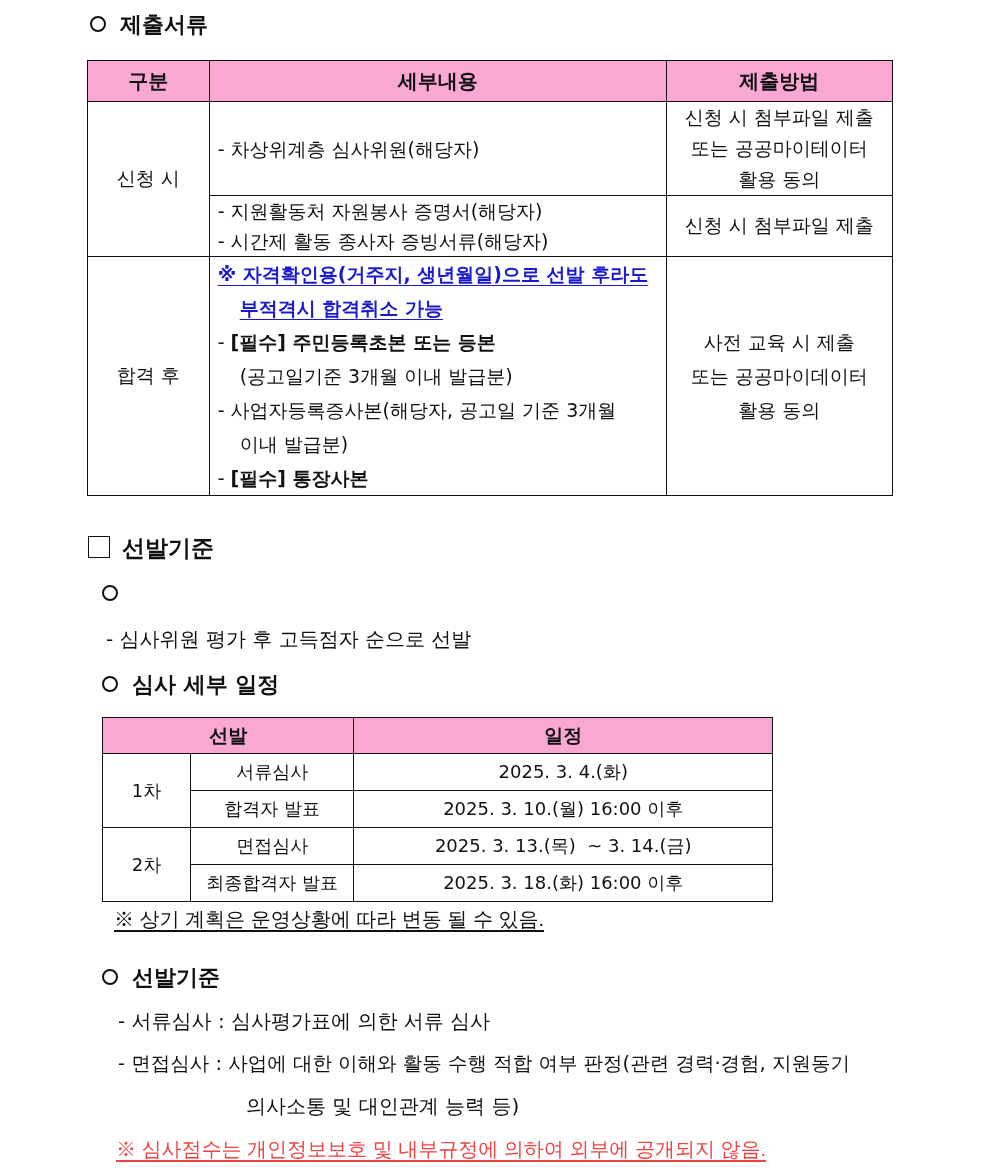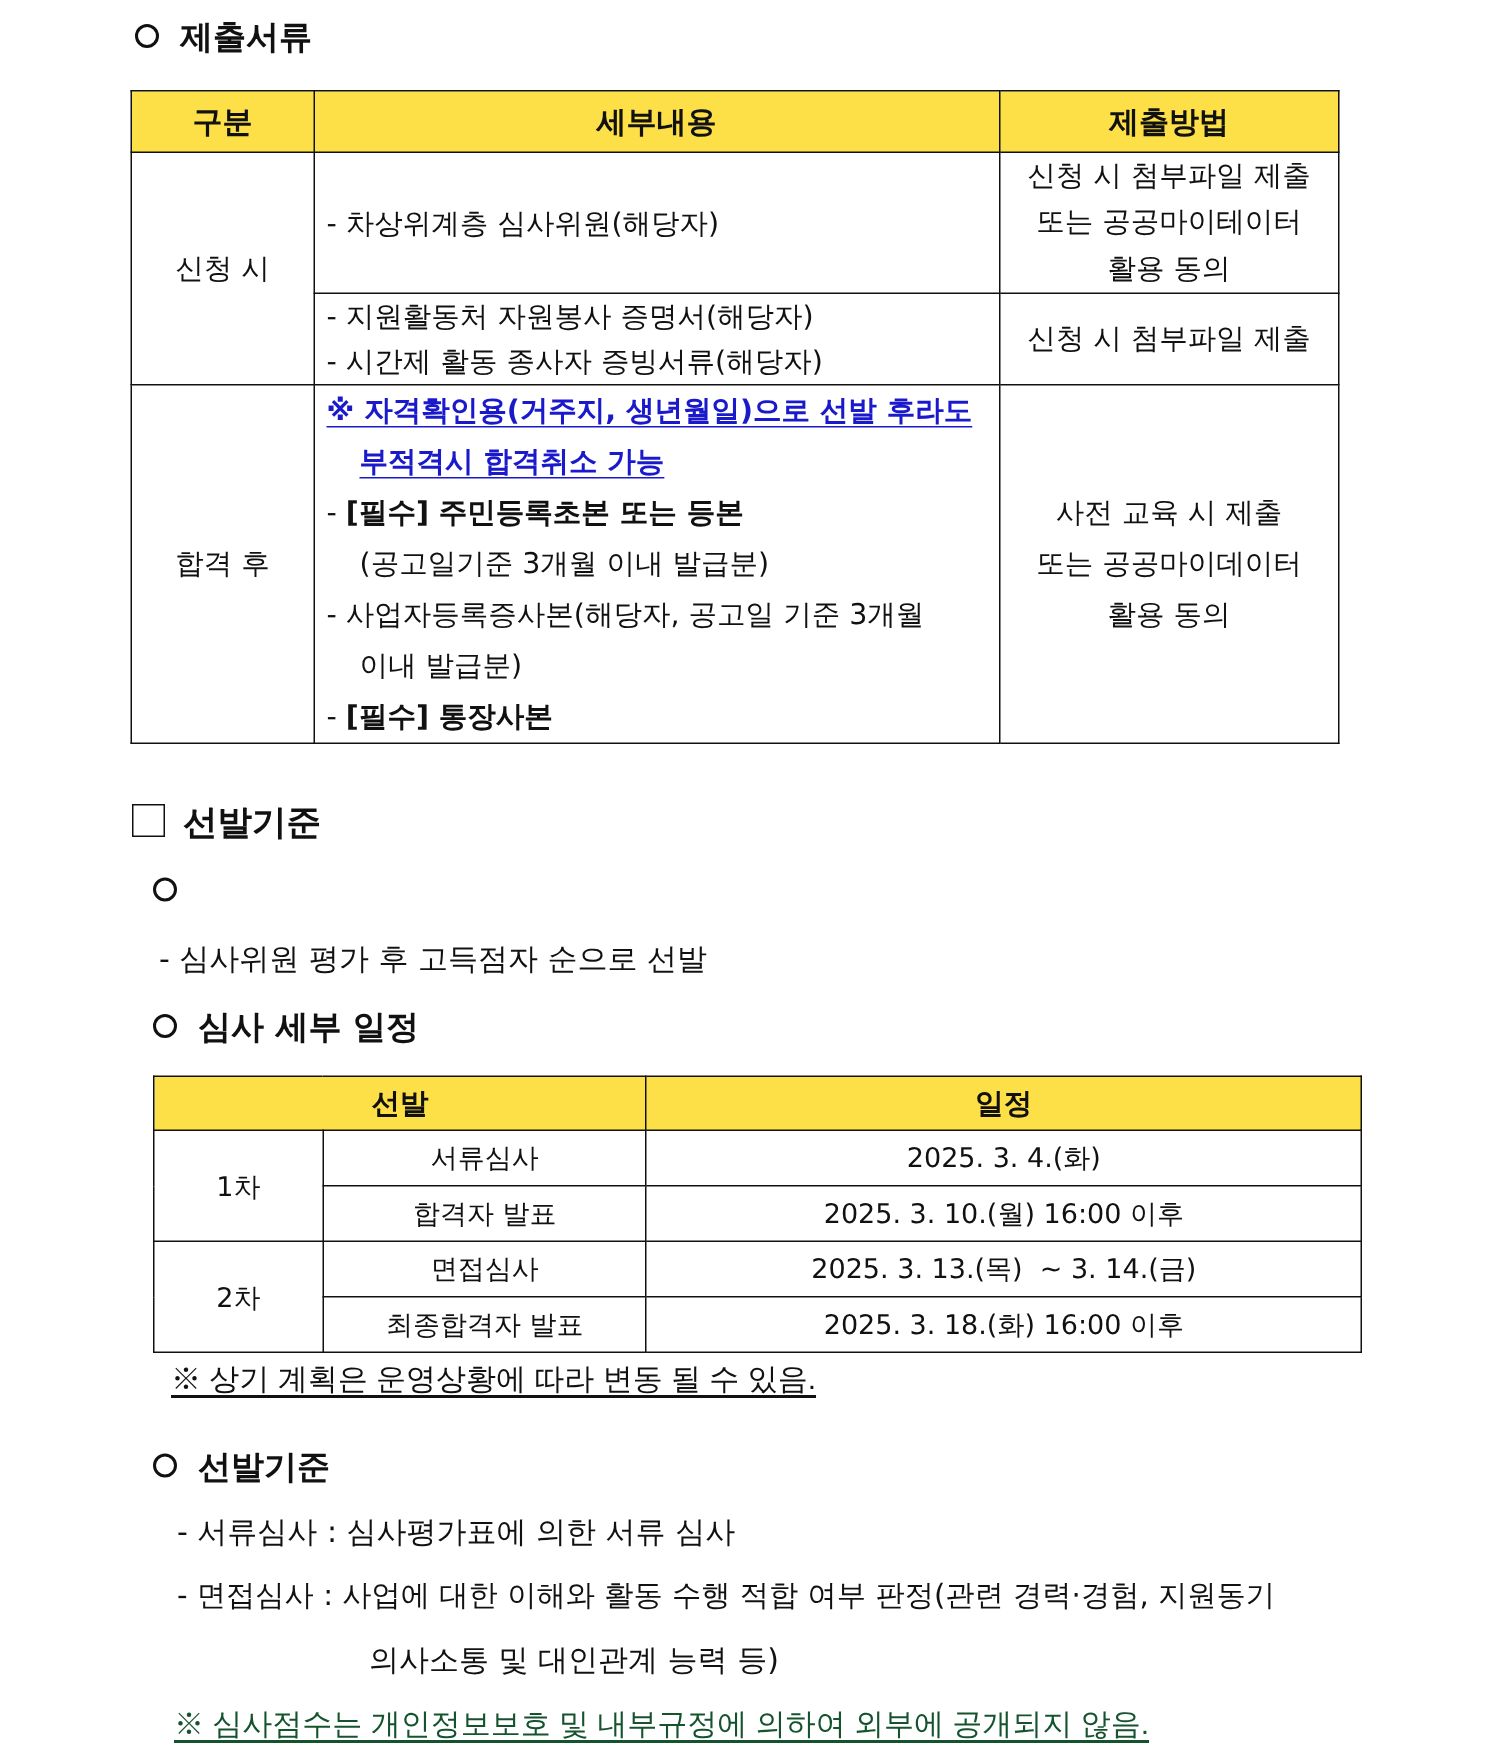--- a/index.html
+++ b/index.html
@@ -12,34 +12,34 @@
   .circ {
     display:inline-block; width:12px; height:12px; border:2px solid #111;
     border-radius:50%; vertical-align:middle; margin-right:14px; position:relative; top:-2px;
   }
   .sq {
     display:inline-block; width:20px; height:20px; border:1.6px solid #111;
     vertical-align:middle; margin-right:12px; position:relative; top:-3px;
   }
   table { border-collapse:collapse; position:absolute; }
   td, th { border:1px solid #111; padding:0; }
-  th { background:#fde047; font-weight:bold; }
+  th { background:#f9a8d4; font-weight:bold; }
 
   
   #docs-table { left:87px; top:60px; width:806px; font-size:19px; }
   #docs-table th { height:40px; font-size:20px; }
   .cell-center { text-align:center; }
   .cell-left { text-align:left; padding-left:8px; padding-right:6px; }
   .line { line-height:34px; white-space:nowrap; }
   .blue { color:#1a1acc; font-weight:bold; text-decoration:underline; text-underline-offset:4px; }
   .bold { font-weight:bold; }
   .indent { padding-left:22px; }
 
   
-  #sched-table { left:102px; top:717px; width:806px; font-size:18px; }
+  #sched-table { left:102px; top:717px; width:671px; font-size:18px; }
   #sched-table th { height:35px; font-size:19px; }
   #sched-table td { height:36px; text-align:center; }
 
   .note { font-family:Liberation Sans, sans-serif; font-size:20px; text-decoration:underline; text-underline-offset:4px; white-space:nowrap; }
   .text-md { font-size:20px; white-space:nowrap; }
   .text-bold-lg { font-size:22px; font-weight:bold; white-space:nowrap; }
 </style>
 </head>
 <body>
 
@@ -149,13 +149,13 @@
 <div class="abs note" style="left:104px; top:906px; padding-left:10px; width:432px;">※ 상기 계획은 운영상황에 따라 변동 될 수 있음.</div>
 
 <div class="abs text-bold-lg" style="left:102px; top:963px;">
   <span class="circ"></span><span>선발기준</span>
 </div>
 
 <div class="abs text-md" style="left:118px; top:1008px;">- 서류심사 : 심사평가표에 의한 서류 심사</div>
 <div class="abs text-md" style="left:118px; top:1050px; font-size:19.5px;">- 면접심사 : 사업에 대한 이해와 활동 수행 적합 여부 판정(관련 경력·경험, 지원동기</div>
 <div class="abs text-md" style="left:246px; top:1093px;">의사소통 및 대인관계 능력 등)</div>
 
-<div class="abs note" style="left:104px; top:1136px; padding-left:12px; color:#14532d;">※ 심사점수는 개인정보보호 및 내부규정에 의하여 외부에 공개되지 않음.</div>
+<div class="abs note" style="left:104px; top:1136px; padding-left:12px; color:#ef4444;">※ 심사점수는 개인정보보호 및 내부규정에 의하여 외부에 공개되지 않음.</div>
 
 </body></html>

